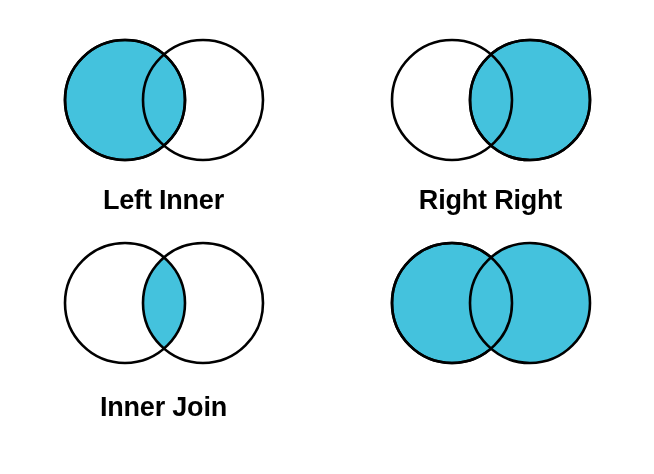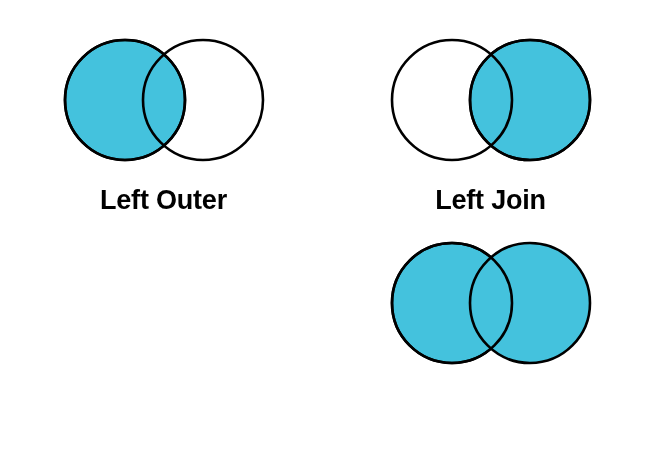--- a/index.html
+++ b/index.html
@@ -86,35 +86,51 @@
           <circle cx="62" cy="75" r="60"></circle>
         </clipPath>
       </defs>
 
       <circle class="circle-filled" cx="62" cy="75" r="60" fill="#44c2dd" style="stroke: rgb(0, 0, 0);"></circle>
 
       <circle class="circle-outline" cx="140" cy="75" r="60" style="stroke: rgb(0, 0, 0);"></circle>
 
       <circle class="circle-outline" cx="62" cy="75" r="60" style="stroke: rgb(0, 0, 0);"></circle>
     </svg>
-    <div class="venn-caption" id="caption-left-join" style="color: rgb(0, 0, 0);">Left Outer</div>
+    <div class="venn-caption" id="caption-left-join" style="color: rgb(0, 0, 0);">Left Inner</div>
   </div>
 
   <div class="venn-panel" id="panel-right-join">
     <svg class="venn-figure" viewBox="0 0 202 150">
 
       <circle class="circle-filled" cx="140" cy="75" r="60" fill="#44c2dd" style="stroke: rgb(0, 0, 0);"></circle>
 
       <circle class="circle-outline" cx="62" cy="75" r="60" style="stroke: rgb(0, 0, 0);"></circle>
 
       <circle class="circle-outline" cx="140" cy="75" r="60" style="stroke: rgb(0, 0, 0);"></circle>
     </svg>
-    <div class="venn-caption" id="caption-right-join" style="color: rgb(0, 0, 0);">Left Join</div>
+    <div class="venn-caption" id="caption-right-join" style="color: rgb(0, 0, 0);">Right Right</div>
   </div>
 
+  <div class="venn-panel" id="panel-inner-join">
+    <svg class="venn-figure" viewBox="0 0 202 150">
+      <defs>
+        <clipPath id="clip-inner-a">
+          <circle cx="62" cy="75" r="60"></circle>
+        </clipPath>
+      </defs>
+
+      <g clip-path="url(#clip-inner-a)">
+        <circle class="lens-filled" cx="140" cy="75" r="60" fill="#44c2dd"></circle>
+      </g>
+      <circle class="circle-outline" cx="62" cy="75" r="60" style="stroke: rgb(0, 0, 0);"></circle>
+      <circle class="circle-outline" cx="140" cy="75" r="60" style="stroke: rgb(0, 0, 0);"></circle>
+    </svg>
+    <div class="venn-caption" id="caption-inner-join" style="color: rgb(0, 0, 0);">Inner Join</div>
+  </div>
 
   <div class="venn-panel" id="panel-full-outer">
     <svg class="venn-figure" viewBox="0 0 202 150">
       <circle class="circle-filled" cx="62" cy="75" r="60" fill="#44c2dd" style="stroke: rgb(0, 0, 0);"></circle>
       <circle class="circle-filled" cx="140" cy="75" r="60" fill="#44c2dd" style="stroke: rgb(0, 0, 0);"></circle>
 
       <circle class="circle-outline" cx="62" cy="75" r="60" style="stroke: rgb(0, 0, 0);"></circle>
     </svg>
   </div>
 

